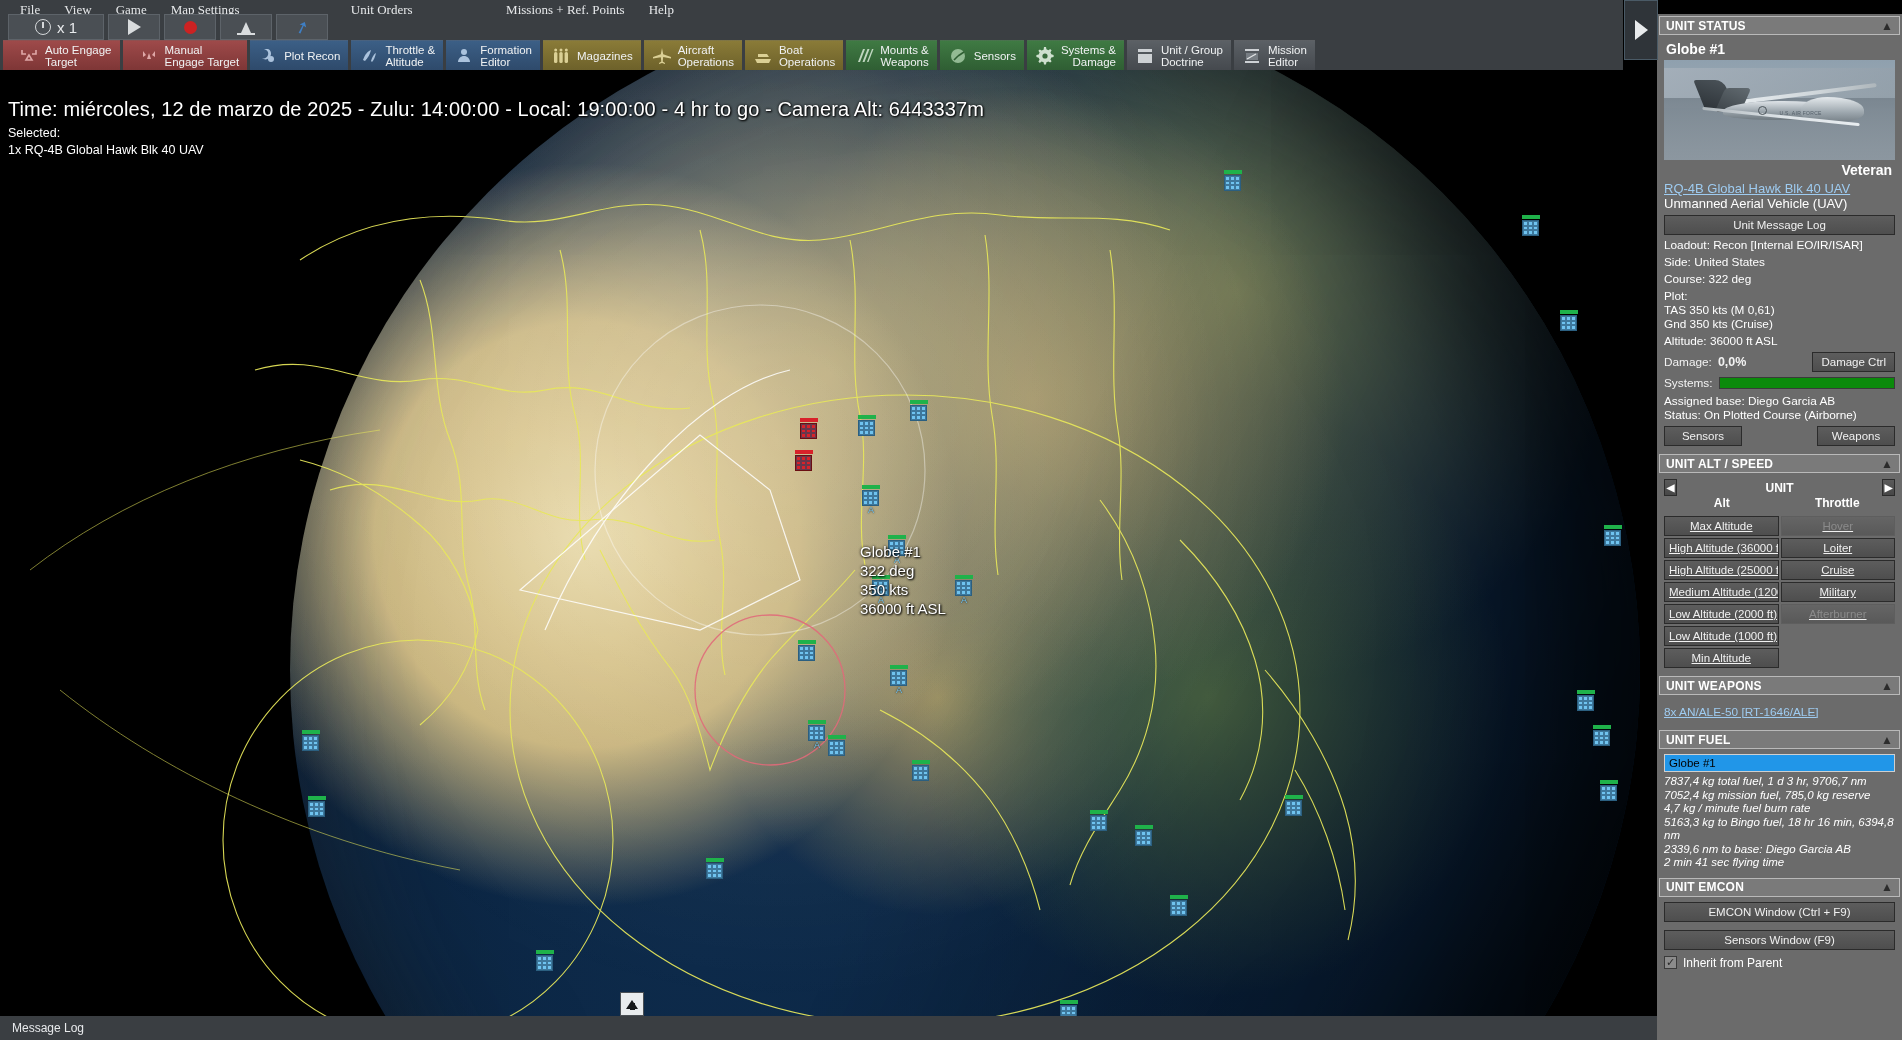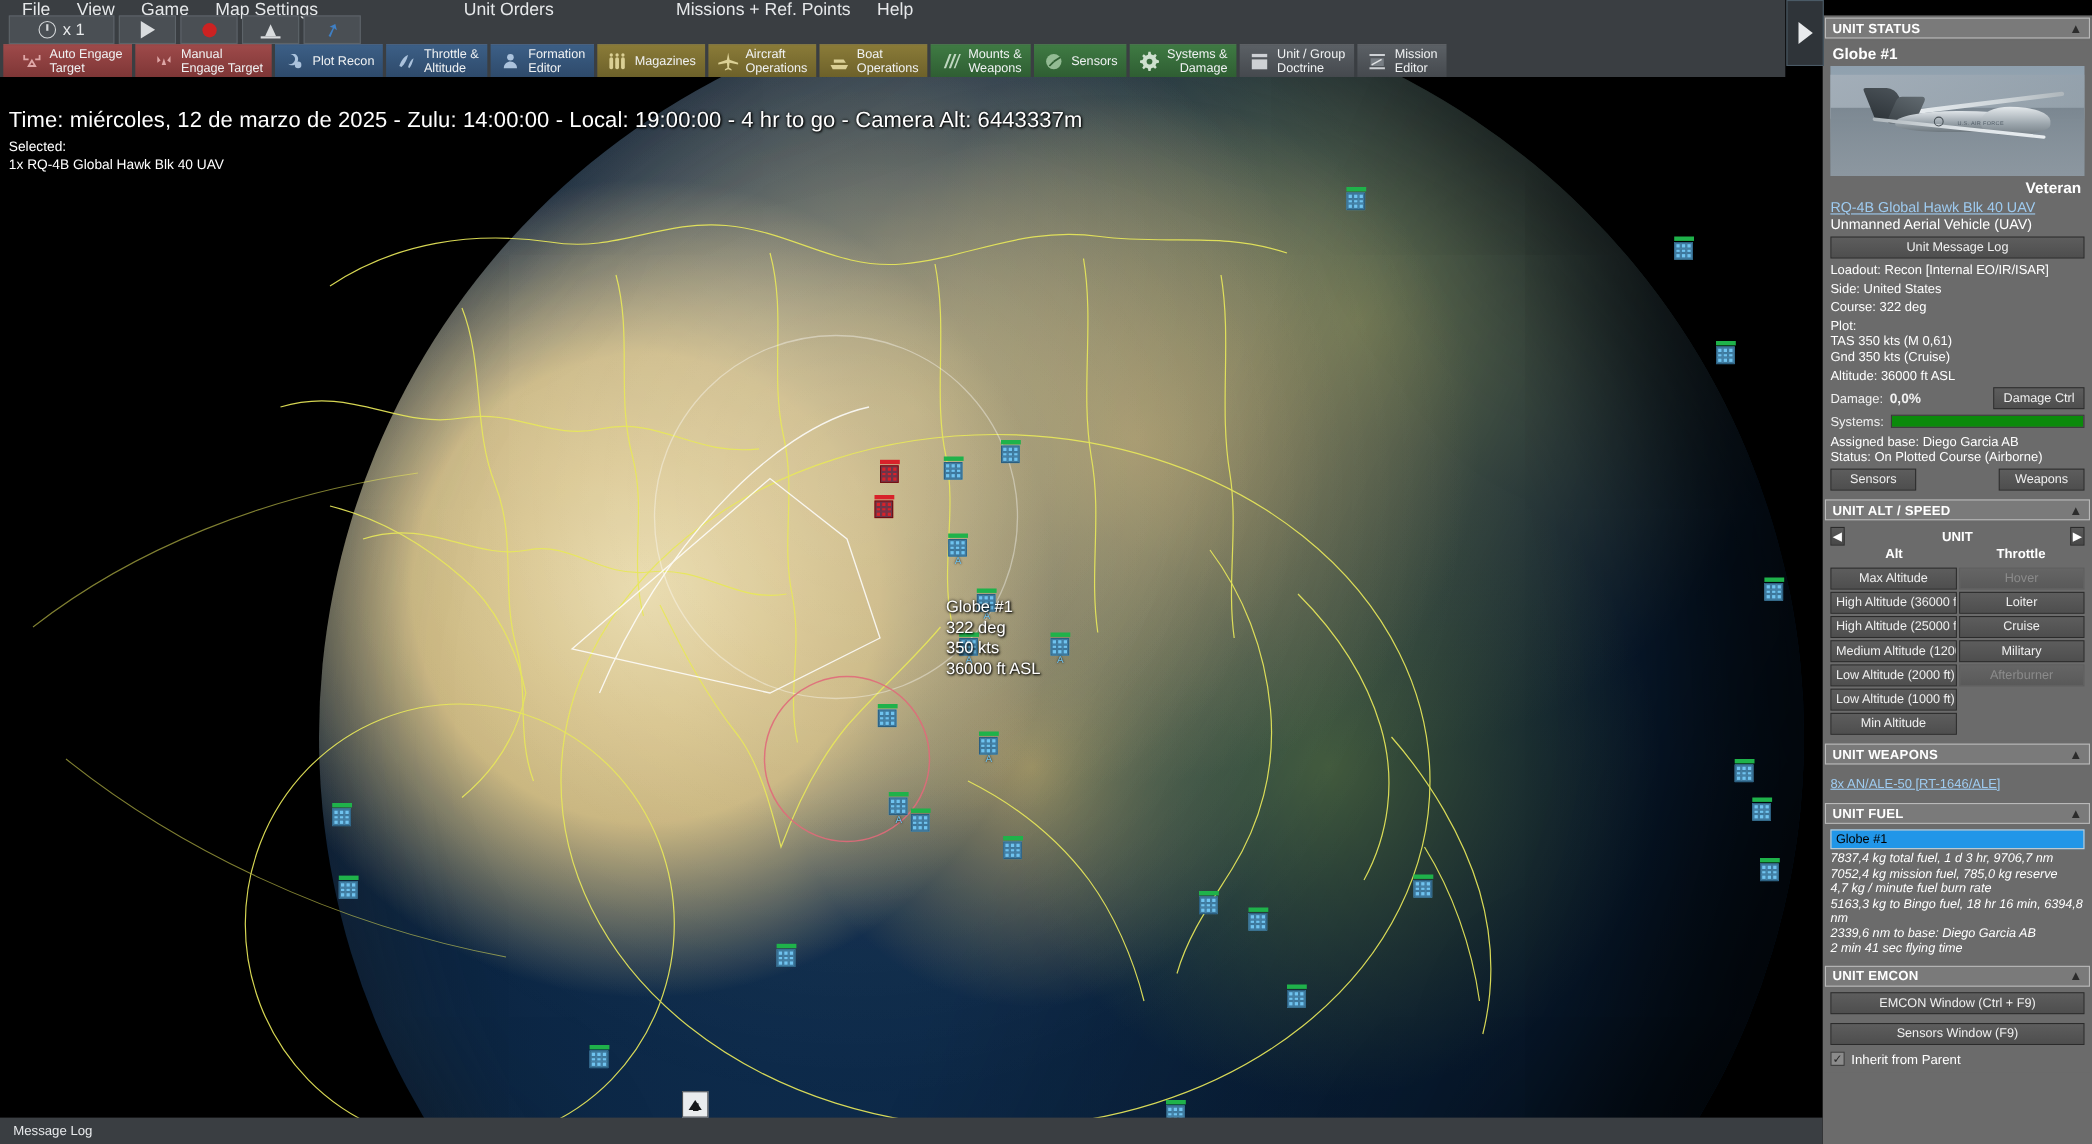--- a/index.html
+++ b/index.html
@@ -14,23 +14,24 @@
 
   
   .menubar {
     position: absolute; left: 0; top: 0; width: 1623px; height: 20px;
     background: #3a3e42;
     display: flex; align-items: center;
     padding-left: 8px;
     z-index: 30;
   }
   .menu-item {
-    font-size: 16px; color: #e6e8ea;
+    font-size: 13px; color: #e6e8ea;
     padding: 0 12px; line-height: 20px; white-space: nowrap;
     cursor: default;
+    font-family: Liberation Serif, serif;
   }
   .menu-item.disabled { color: #fde047; margin-top: 48px; }
 
   
   .ctrlbar {
     position: absolute; left: 0; top: 20px; width: 1623px; height: 20px;
     background: #3a3e42; z-index: 30;
   }
   .ctrlrow {
     position: absolute; left: 0; top: 14px; width: 1623px; height: 26px;
@@ -189,21 +190,21 @@
   .btnrow { display: flex; justify-content: space-between; gap: 6px; margin-top: 4px; }
   .btnrow .pbtn { width: 78px; }
 
   .alt-head { position: relative; text-align: center; font-size: 12px; font-weight: bold; color:#fff;
               padding: 3px 0 1px; }
   .nav-arrow { position: absolute; top: 1px; width: 13px; height: 17px;
                background: linear-gradient(180deg,#5a5a5a,#474747); border: 1px solid #2b2b2b;
                color: #fff; font-size: 10px; display:flex; align-items:center; justify-content:center; cursor:pointer; }
   .alt-sub { display:flex; }
   .alt-sub div { flex: 1; text-align: center; font-size: 12px; font-weight: bold; color: #fff; padding-bottom: 6px;}
-  .altgrid { display: grid; grid-template-columns: 1fr 1fr; gap: 2px; }
+  .altgrid { display: grid; grid-template-columns: 1fr 1fr; gap: 2px; text-decoration: underline; }
 
   .fuel-sel { background: #2196e8; border: 1px solid #cfcfcf; color: #000; font-size: 11.5px;
               padding: 2px 4px; margin-bottom: 3px; }
   .fueltxt { font-size: 11.5px; color:#fff; line-height: 13.5px; font-style: italic; }
   .chk { display:flex; align-items:center; gap:6px; margin-top:6px; font-size:12px; color:#fff; }
   .chkbox { width:13px; height:13px; background:#8b8b8b; border:1px solid #3a3a3a; color:#2a2a2a;
             font-size:11px; display:flex; align-items:center; justify-content:center; }
 
   
   .panel-toggle {

